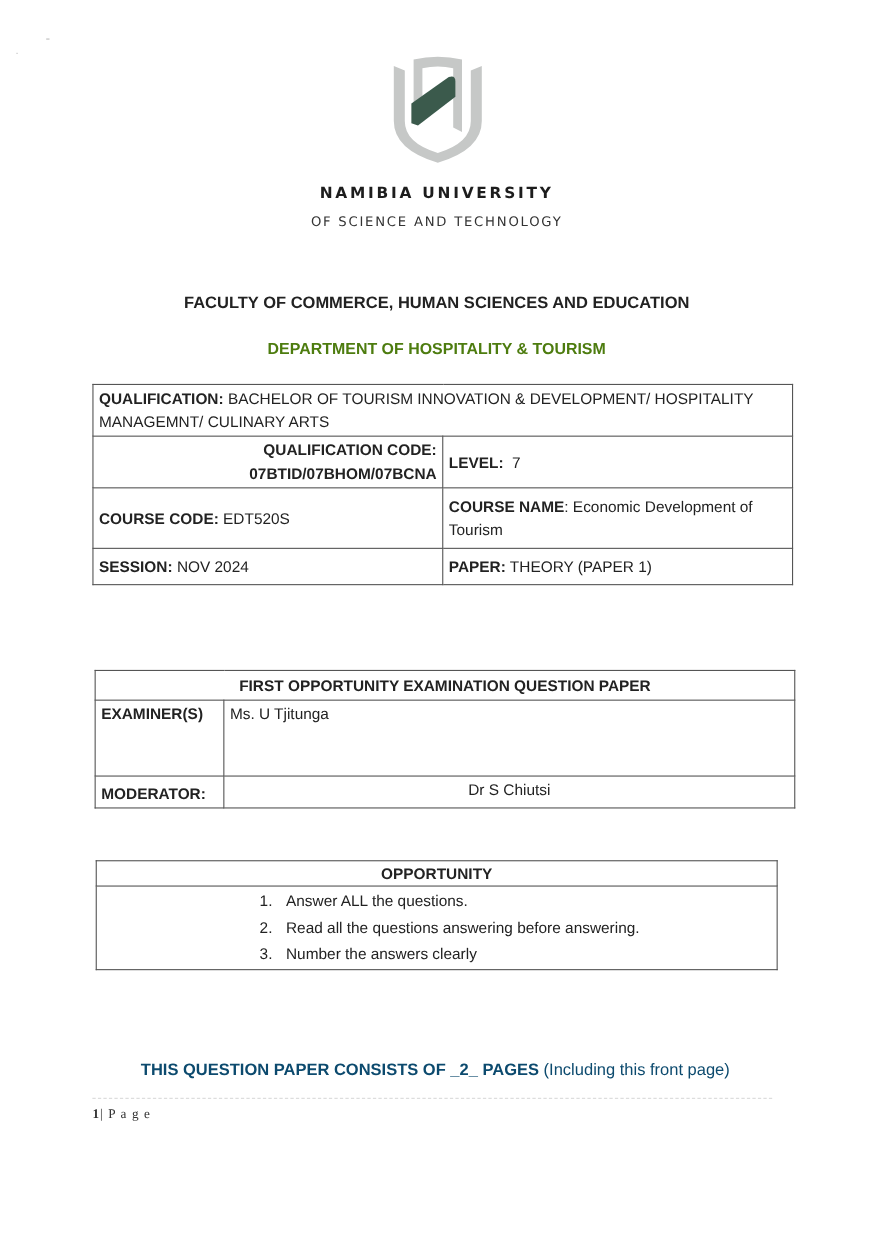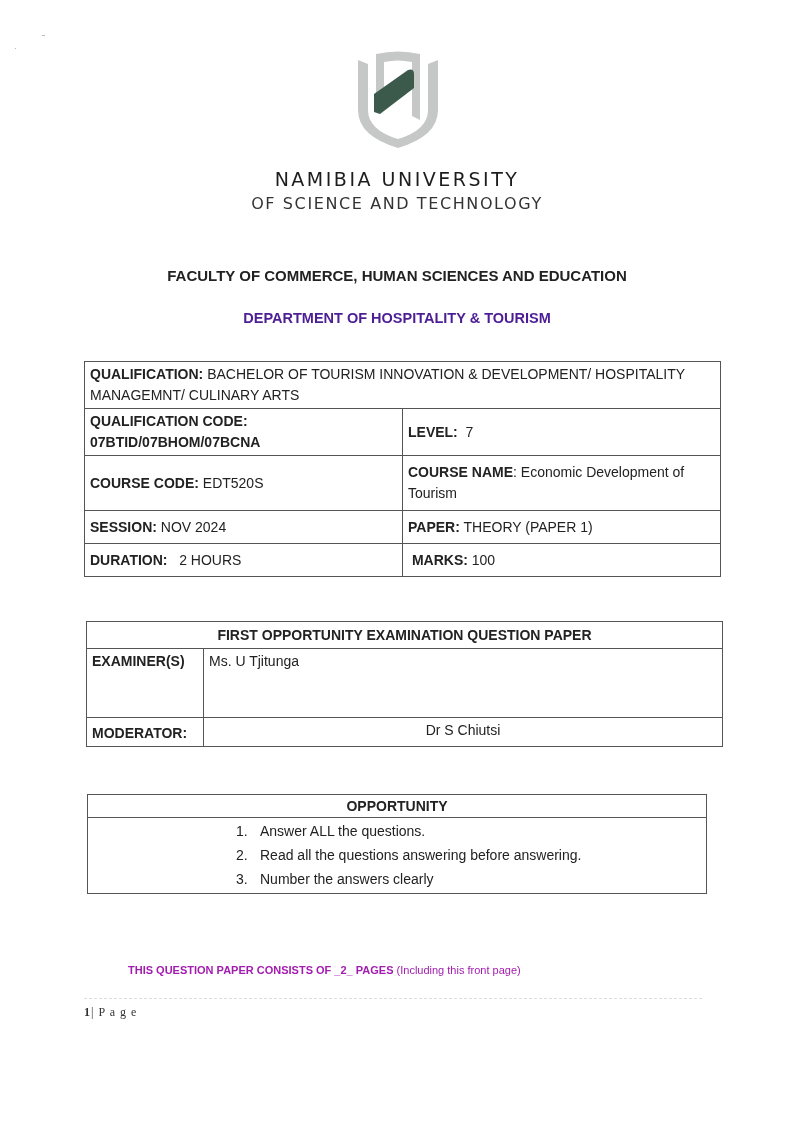--- a/index.html
+++ b/index.html
@@ -1,36 +1,36 @@
 <!DOCTYPE html>
 <html><head>
 <meta charset="utf-8">
 <style>
   html, body { margin:0; padding:0; background:#ffffff; }
   body { width:794px; height:1122px; position:relative; overflow:hidden;
          font-family:"Liberation Sans", sans-serif; color:#1a1a1a; }
   .abs { position:absolute; }
   .logo { left:352px; top:50px; width:92px; height:100px; }
   .uni-name { left:0; width:794px; top:168px; text-align:center;
-              font-family:"DejaVu Sans", sans-serif; font-size:19px; letter-spacing:2.5px; color:#1d1d1d; font-weight:normal; }
+              font-family:"DejaVu Sans", sans-serif; font-size:14px; letter-spacing:2.5px; color:#1d1d1d; font-weight:bold; }
   .uni-sub { left:0; width:794px; top:194px; text-align:center;
-             font-family:"DejaVu Sans", sans-serif; font-size:16px; letter-spacing:1.6px; color:#333; }
+             font-family:"DejaVu Sans", sans-serif; font-size:12px; letter-spacing:1.6px; color:#333; }
   .faculty { left:0; width:794px; top:267px; text-align:center; font-weight:bold; font-size:15px; color:#222; }
-  .dept { left:0; width:794px; top:310px; text-align:center; font-weight:bold; font-size:14.5px; color:#4c1d95; }
+  .dept { left:0; width:794px; top:310px; text-align:center; font-weight:bold; font-size:14.5px; color:#4d7c0f; }
 
-  table { border-collapse:collapse; font-size:14px; color:#222;margin-top:12px; }
+  table { border-collapse:collapse; font-size:14px; color:#222; }
   td { border:1px solid #555; vertical-align:middle; padding:2px 5px; line-height:21px; }
   b { font-weight:bold; }
 
   .t1 { left:84px; top:349px; width:637px; }
   .t1 td.half { width:50%; }
   .t2 { left:86px; top:609px; width:637px;border-radius:25px; }
   .t3 { left:87px; top:782px; width:620px; }
 
-  .footnote { left:128px; top:964px; font-size:11px; color:#a21caf; }
+  .footnote { left:128px; top:964px; font-size:15px; color:#0c4a6e; }
   .footline { left:84px; top:998px; width:618px; height:0; border-top:1px dashed #ddd; }
   .pageno { left:84px; top:1005px; font-family:"Liberation Serif", serif; font-size:12px; color:#333; letter-spacing:1px; }
   .speck { width:3px; height:1px; background:#bbb; }
 </style>
 </head>
 <body>
 
 <div class="abs speck" style="left:42px;top:35px;"></div>
 <div class="abs speck" style="left:15px;top:48px;width:1px;"></div>
 
@@ -50,21 +50,21 @@
 
 <table class="abs t1">
   <tbody>
       <tr>
     <td colspan="2" style="height:38px;">
       <b>QUALIFICATION:</b>
       <span>BACHELOR OF TOURISM INNOVATION &amp; DEVELOPMENT/ HOSPITALITY MANAGEMNT/ CULINARY ARTS</span>
     </td>
   </tr>
   <tr>
-    <td class="half" style="height:38px;">
+    <td class="half" style="height:38px;text-align:right;">
       <b>QUALIFICATION CODE:</b><br>
       <b>07BTID/07BHOM/07BCNA</b>
     </td>
     <td class="half">
       <b>LEVEL:</b>&nbsp;
       <span>7</span>
     </td>
   </tr>
   <tr>
     <td style="height:50px;">
@@ -76,30 +76,20 @@
     </td>
   </tr>
   <tr>
     <td style="height:28px;">
       <b>SESSION:</b>
       <span>NOV 2024</span>
     </td>
     <td>
       <b>PAPER:</b>
       <span>THEORY (PAPER 1)</span>
-    </td>
-  </tr>
-  <tr>
-    <td style="height:28px;">
-      <b>DURATION:</b>&nbsp;&nbsp;
-      <span>2 HOURS</span>
-    </td>
-    <td>
-      &nbsp;<b>MARKS:</b>
-      <span>100</span>
     </td>
   </tr>
 </tbody>
   </table>
 
 <table class="abs t2">
   <tbody>
       <tr>
     <td colspan="2" style="text-align:center;height:22px;">
       <b>FIRST OPPORTUNITY EXAMINATION QUESTION PAPER</b>

